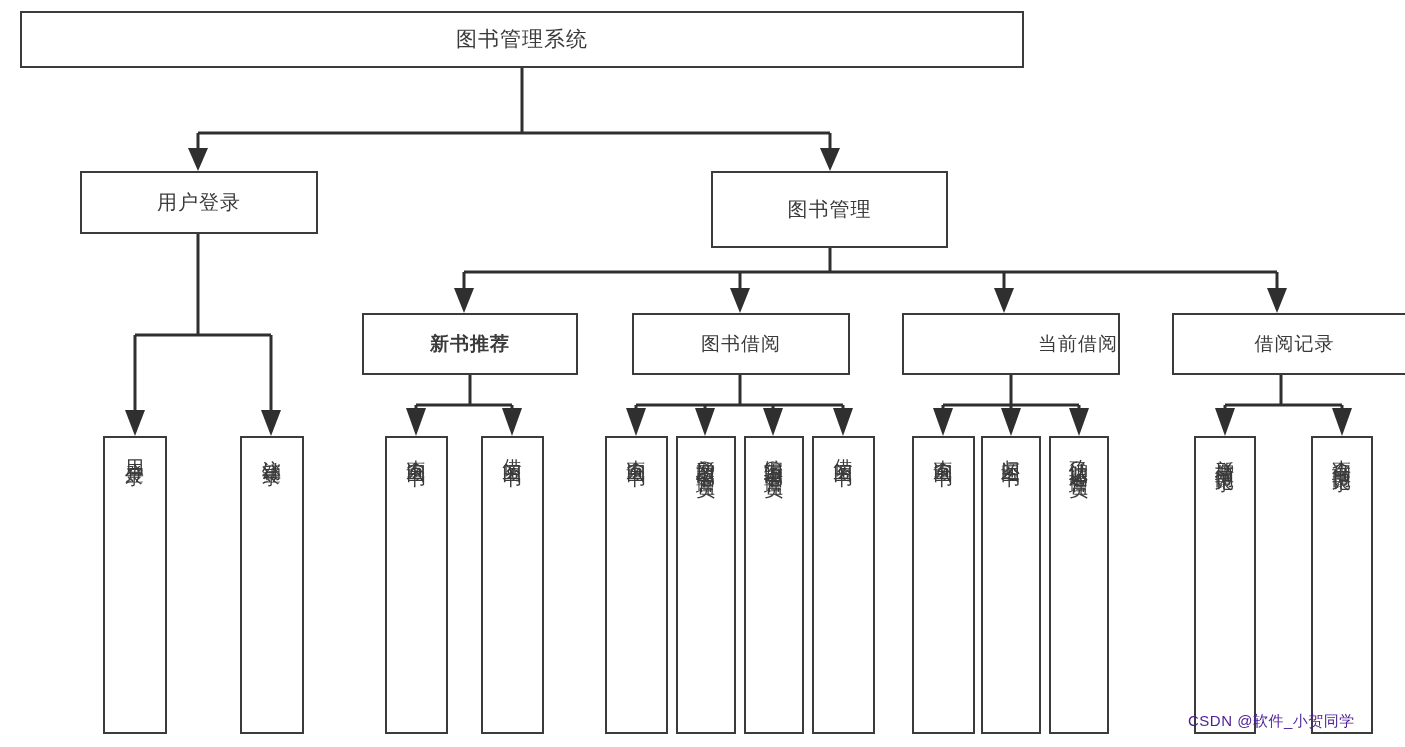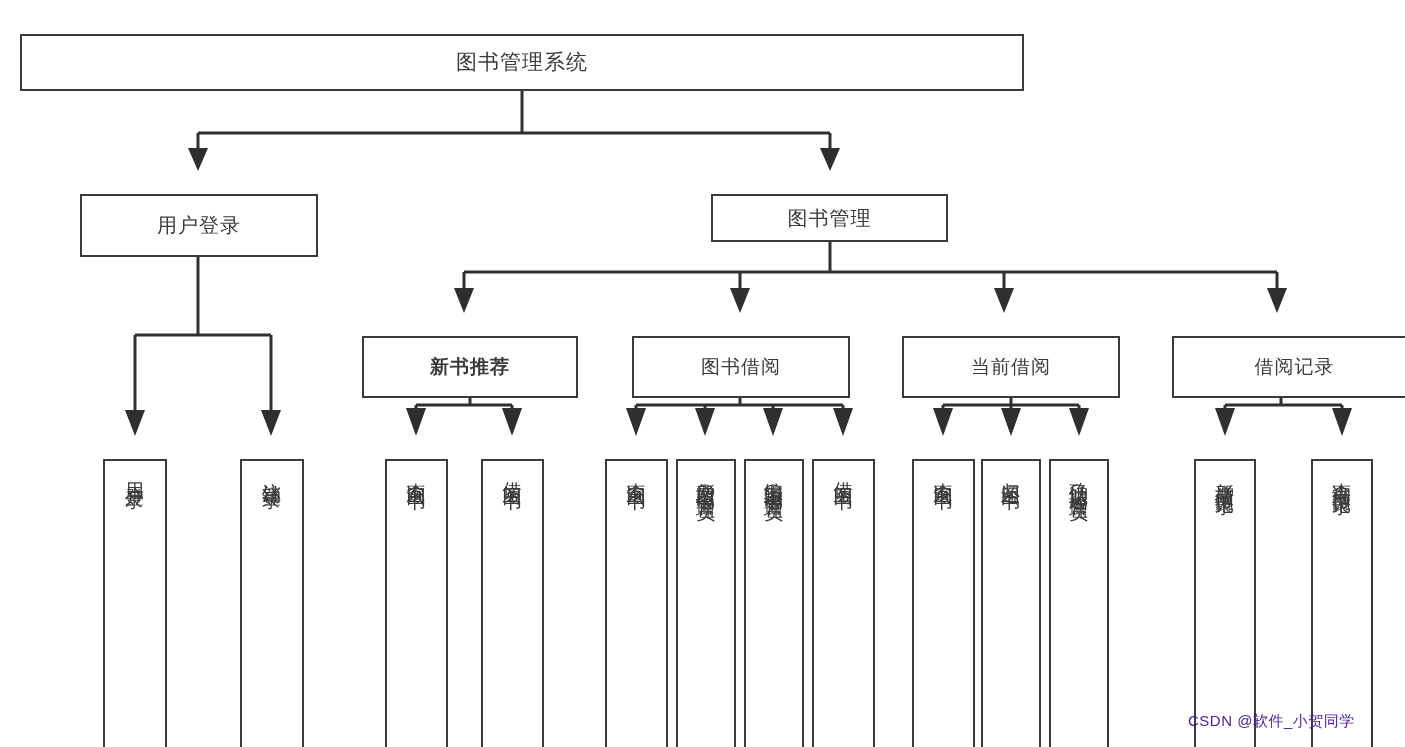--- a/index.html
+++ b/index.html
@@ -18,21 +18,20 @@
     box-sizing:border-box;
     background:#ffffff;
     border:2px solid #3b3b3b;
     display:flex;
     align-items:center;
     justify-content:center;
     color:#3a3a3a;
     letter-spacing:1px;
     line-height:1.25;
     z-index:3;
-    margin-top:23px;
   }
   .node.root{font-size:21px;}
   .node.lvl1{font-size:20px;}
   .node.lvl2{font-size:19px;}
 
   
   .node.leaf{
     font-size:19px;
     padding:6px 0;
     align-items:flex-start;
@@ -132,33 +131,33 @@
   </svg>
 
   <div class="node root" style="left:20px;top:11px;width:1004px;height:57px;">
     <span>图书管理系统</span>
   </div>
 
   <div class="node lvl1" style="left:80px;top:171px;width:238px;height:63px;">
     <span>用户登录</span>
   </div>
 
-  <div class="node lvl1" style="left:711px;top:171px;width:237px;height:48px;">
+  <div class="node lvl1" style="left:711px;top:171px;width:237px;height:77px;">
     <span>图书管理</span>
   </div>
 
   <div class="node lvl2" style="left:362px;top:313px;width:216px;height:62px;font-weight:bold;">
     <span>新书推荐</span>
   </div>
 
   <div class="node lvl2" style="left:632px;top:313px;width:218px;height:62px;">
     <span>图书借阅</span>
   </div>
 
-  <div class="node lvl2" style="left:902px;top:313px;width:218px;height:62px;">
+  <div class="node lvl2" style="left:902px;top:313px;width:218px;height:62px;justify-content:flex-end;">
     <span>当前借阅</span>
   </div>
 
   <div class="node lvl2" style="left:1172px;top:313px;width:245px;height:62px;">
     <span>借阅记录</span>
   </div>
 
   <div class="node leaf" style="left:103px;top:436px;width:64px;height:298px;">
     <span class="vtext">用户登录</span>
   </div>

